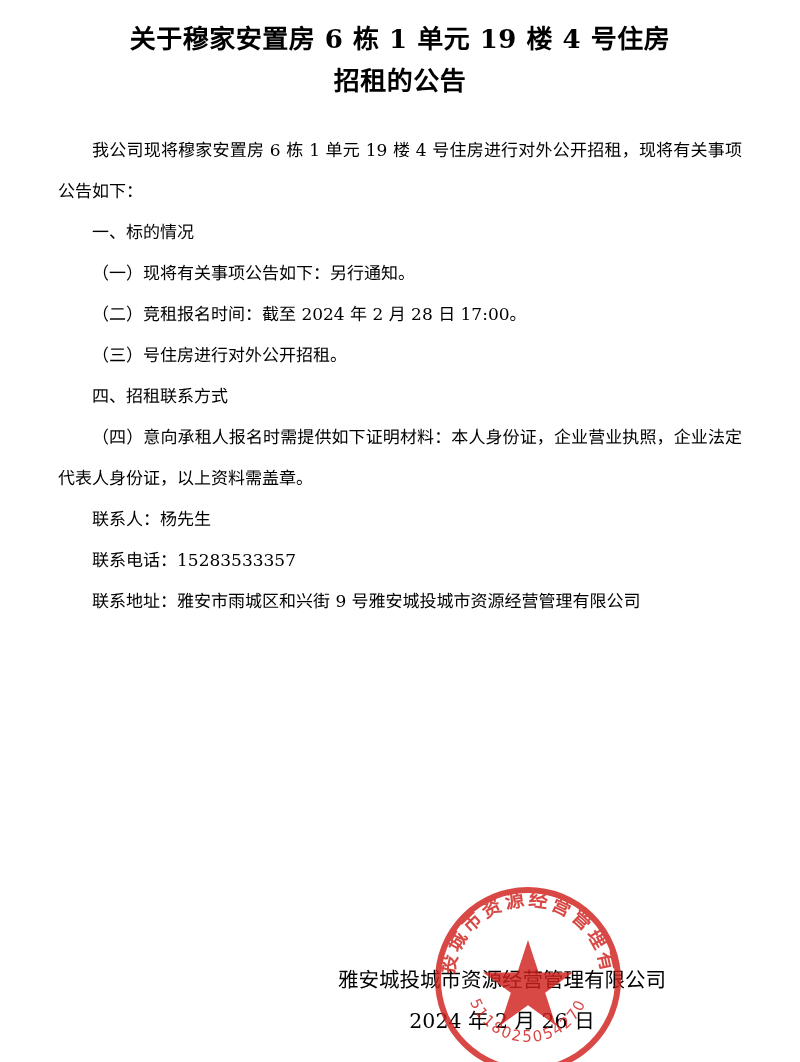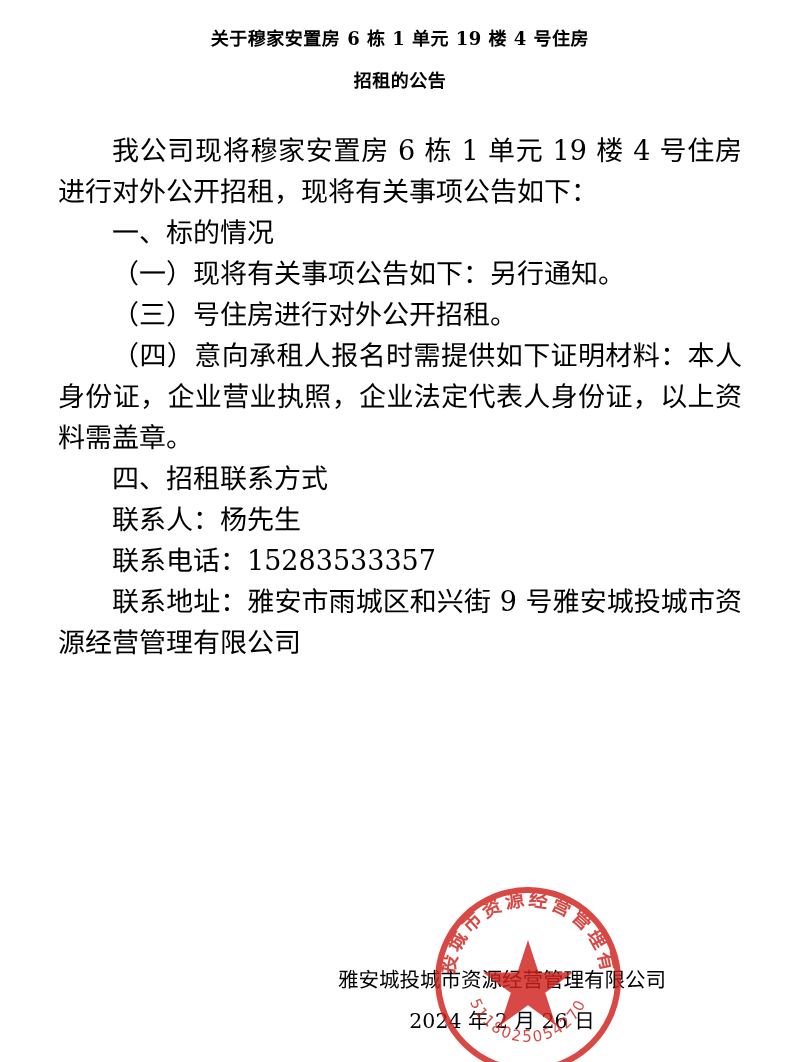--- a/index.html
+++ b/index.html
@@ -18,32 +18,32 @@
   .page {
     position: relative;
     width: 800px;
     height: 1062px;
     padding: 0;
     box-sizing: border-box;
   }
   .doc-title {
     font-family: "DejaVu Serif", "Liberation Serif", serif;
     font-weight: bold;
-    font-size: 18px;
+    font-size: 26px;
     line-height: 42px;
     text-align: center;
     letter-spacing: 0.5px;
     margin: 18px 62px 0 62px;
   }
   .doc-title .line {
     display: block;
   }
   .body-block {
     margin: 28px 58px 0 58px;
-    font-size: 27px;
+    font-size: 17px;
     line-height: 41px;
     text-align: justify;
     text-justify: inter-ideograph;
   }
   p.para {
     margin: 0;
     padding: 0;
     text-indent: 2em;
     white-space: normal;
   }
@@ -83,23 +83,24 @@
 
   <div class="doc-title">
     <span class="line">关于穆家安置房 6 栋 1 单元 19 楼 4 号住房</span>
     <span class="line">招租的公告</span>
   </div>
 
   <div class="body-block">
     <p class="para">我公司现将穆家安置房 6 栋 1 单元 19 楼 4 号住房进行对外公开招租，现将有关事项公告如下：</p>
     <p class="para">一、标的情况</p>
     <p class="para">（一）现将有关事项公告如下：另行通知。</p>
+    <p class="para">（二）竞租报名时间：截至 2024 年 2 月 28 日 17:00。</p>
     <p class="para">（三）号住房进行对外公开招租。</p>
+    <p class="para">四、招租联系方式</p>
     <p class="para">（四）意向承租人报名时需提供如下证明材料：本人身份证，企业营业执照，企业法定代表人身份证，以上资料需盖章。</p>
-    <p class="para">四、招租联系方式</p>
     <p class="para">联系人：杨先生</p>
     <p class="para">联系电话：15283533357</p>
     <p class="para">联系地址：雅安市雨城区和兴街 9 号雅安城投城市资源经营管理有限公司</p>
   </div>
 
   <div class="sign-block">
     <span class="sign-line">雅安城投城市资源经营管理有限公司</span>
     <span class="sign-line">2024 年 2 月 26 日</span>
   </div>
 

